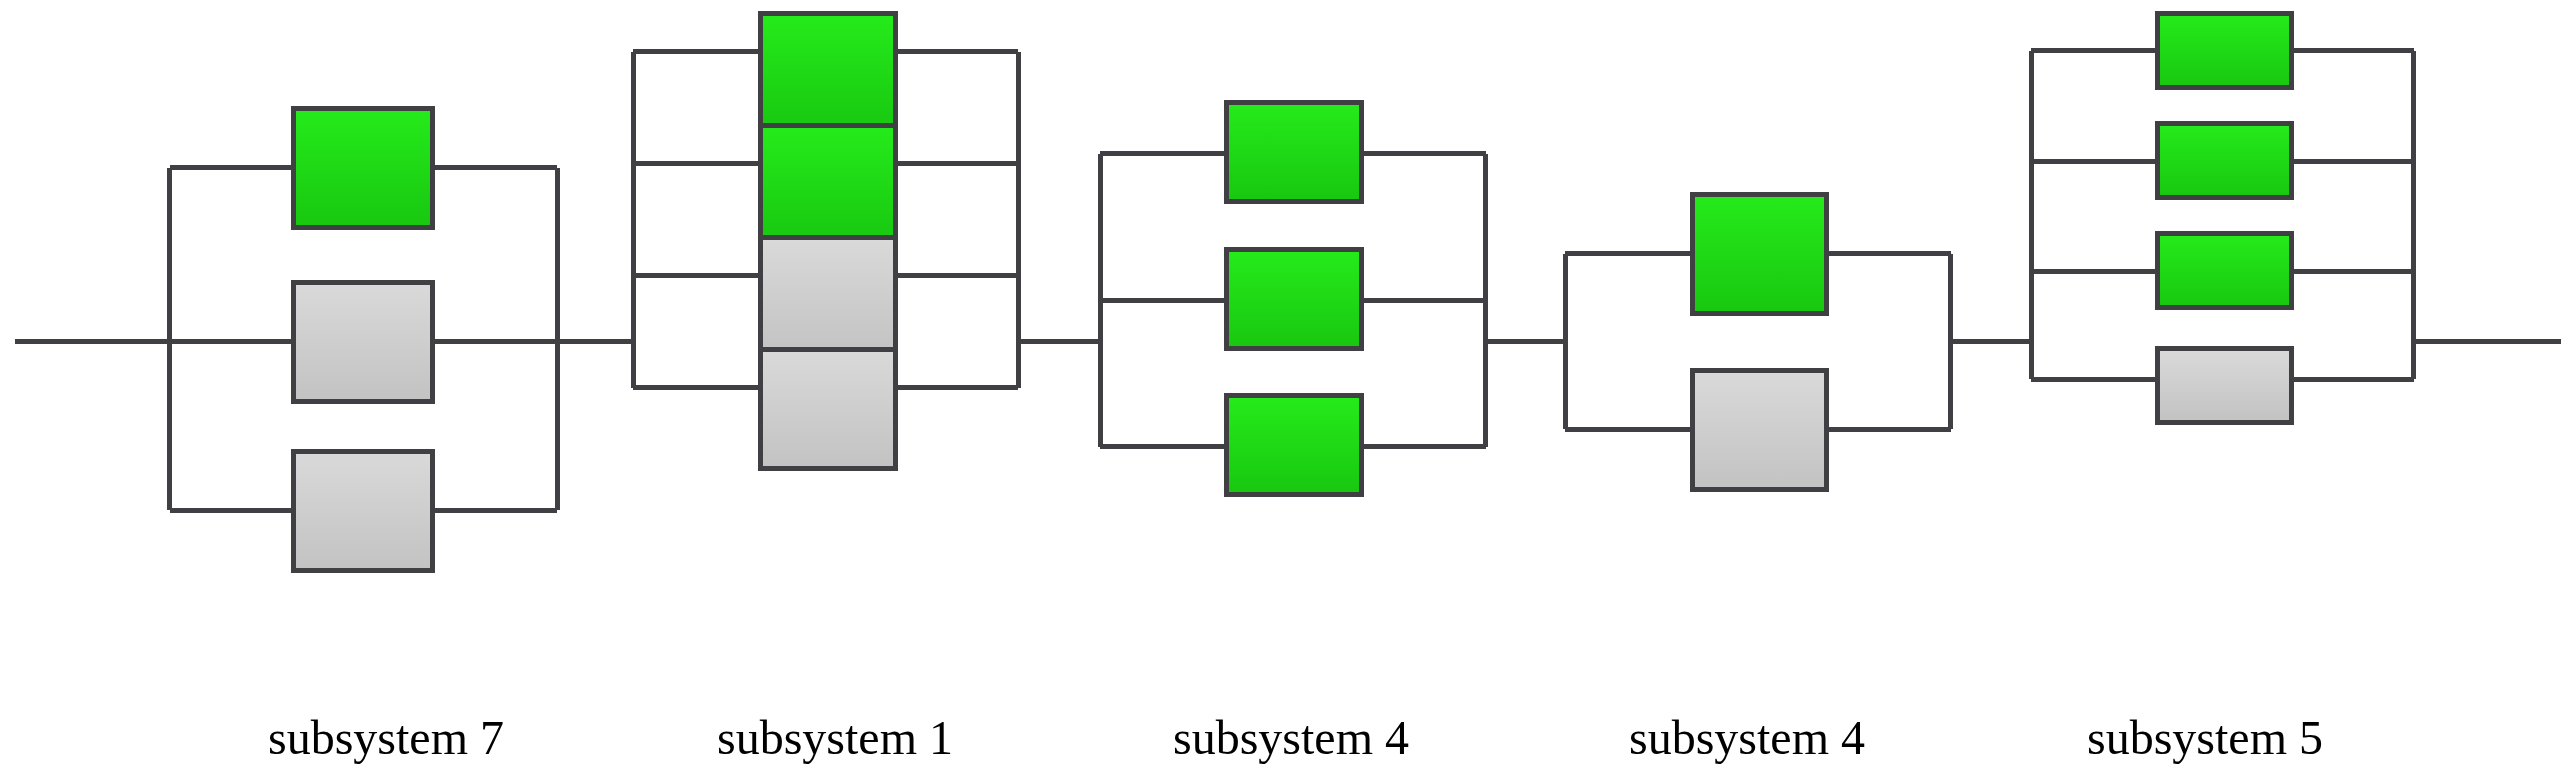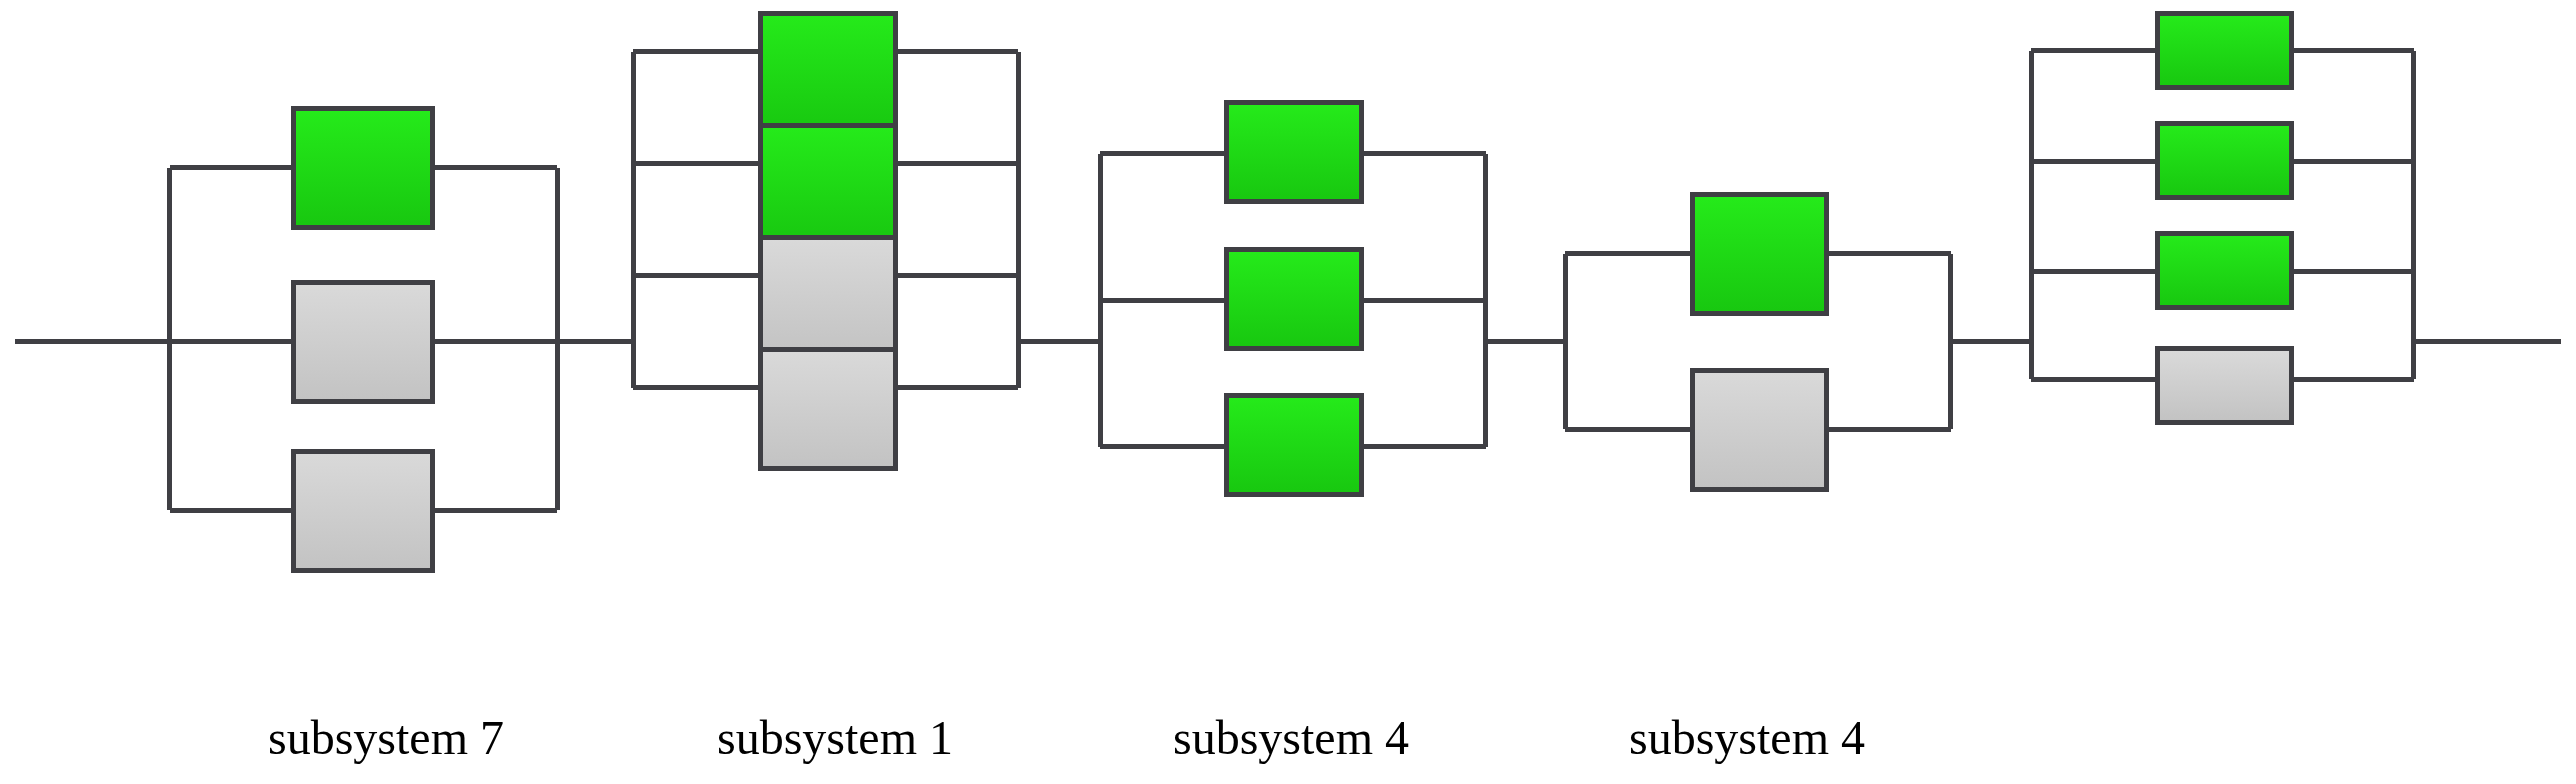--- a/index.html
+++ b/index.html
@@ -177,14 +177,15 @@
       <div class="face" style="background: linear-gradient(rgb(37, 234, 26) 0%, rgb(24, 200, 16) 100%);"></div>
     </div>
     <div class="block ok" style="left: 2155px; top: 231px; width: 139px; height: 79px; border-width: 5px; border-color: rgb(63, 63, 68);">
       <div class="shadow" style="inset: 12.5px -12.5px -12.5px 12.5px; background: rgb(230, 230, 230);"></div>
       <div class="face" style="background: linear-gradient(rgb(37, 234, 26) 0%, rgb(24, 200, 16) 100%);"></div>
     </div>
     <div class="block down" style="left: 2155px; top: 346px; width: 139px; height: 79px; border-width: 5px; border-color: rgb(63, 63, 68);">
       <div class="shadow" style="inset: 12.5px -12.5px -12.5px 12.5px; background: rgb(230, 230, 230);"></div>
       <div class="face" style="background: linear-gradient(rgb(217, 217, 217) 0%, rgb(195, 195, 195) 100%);"></div>
     </div>
+    <div class="subsys-label" style="left: 2205px; top: 714px;">subsystem 5</div>
   </div>
 
 
 </body></html>

